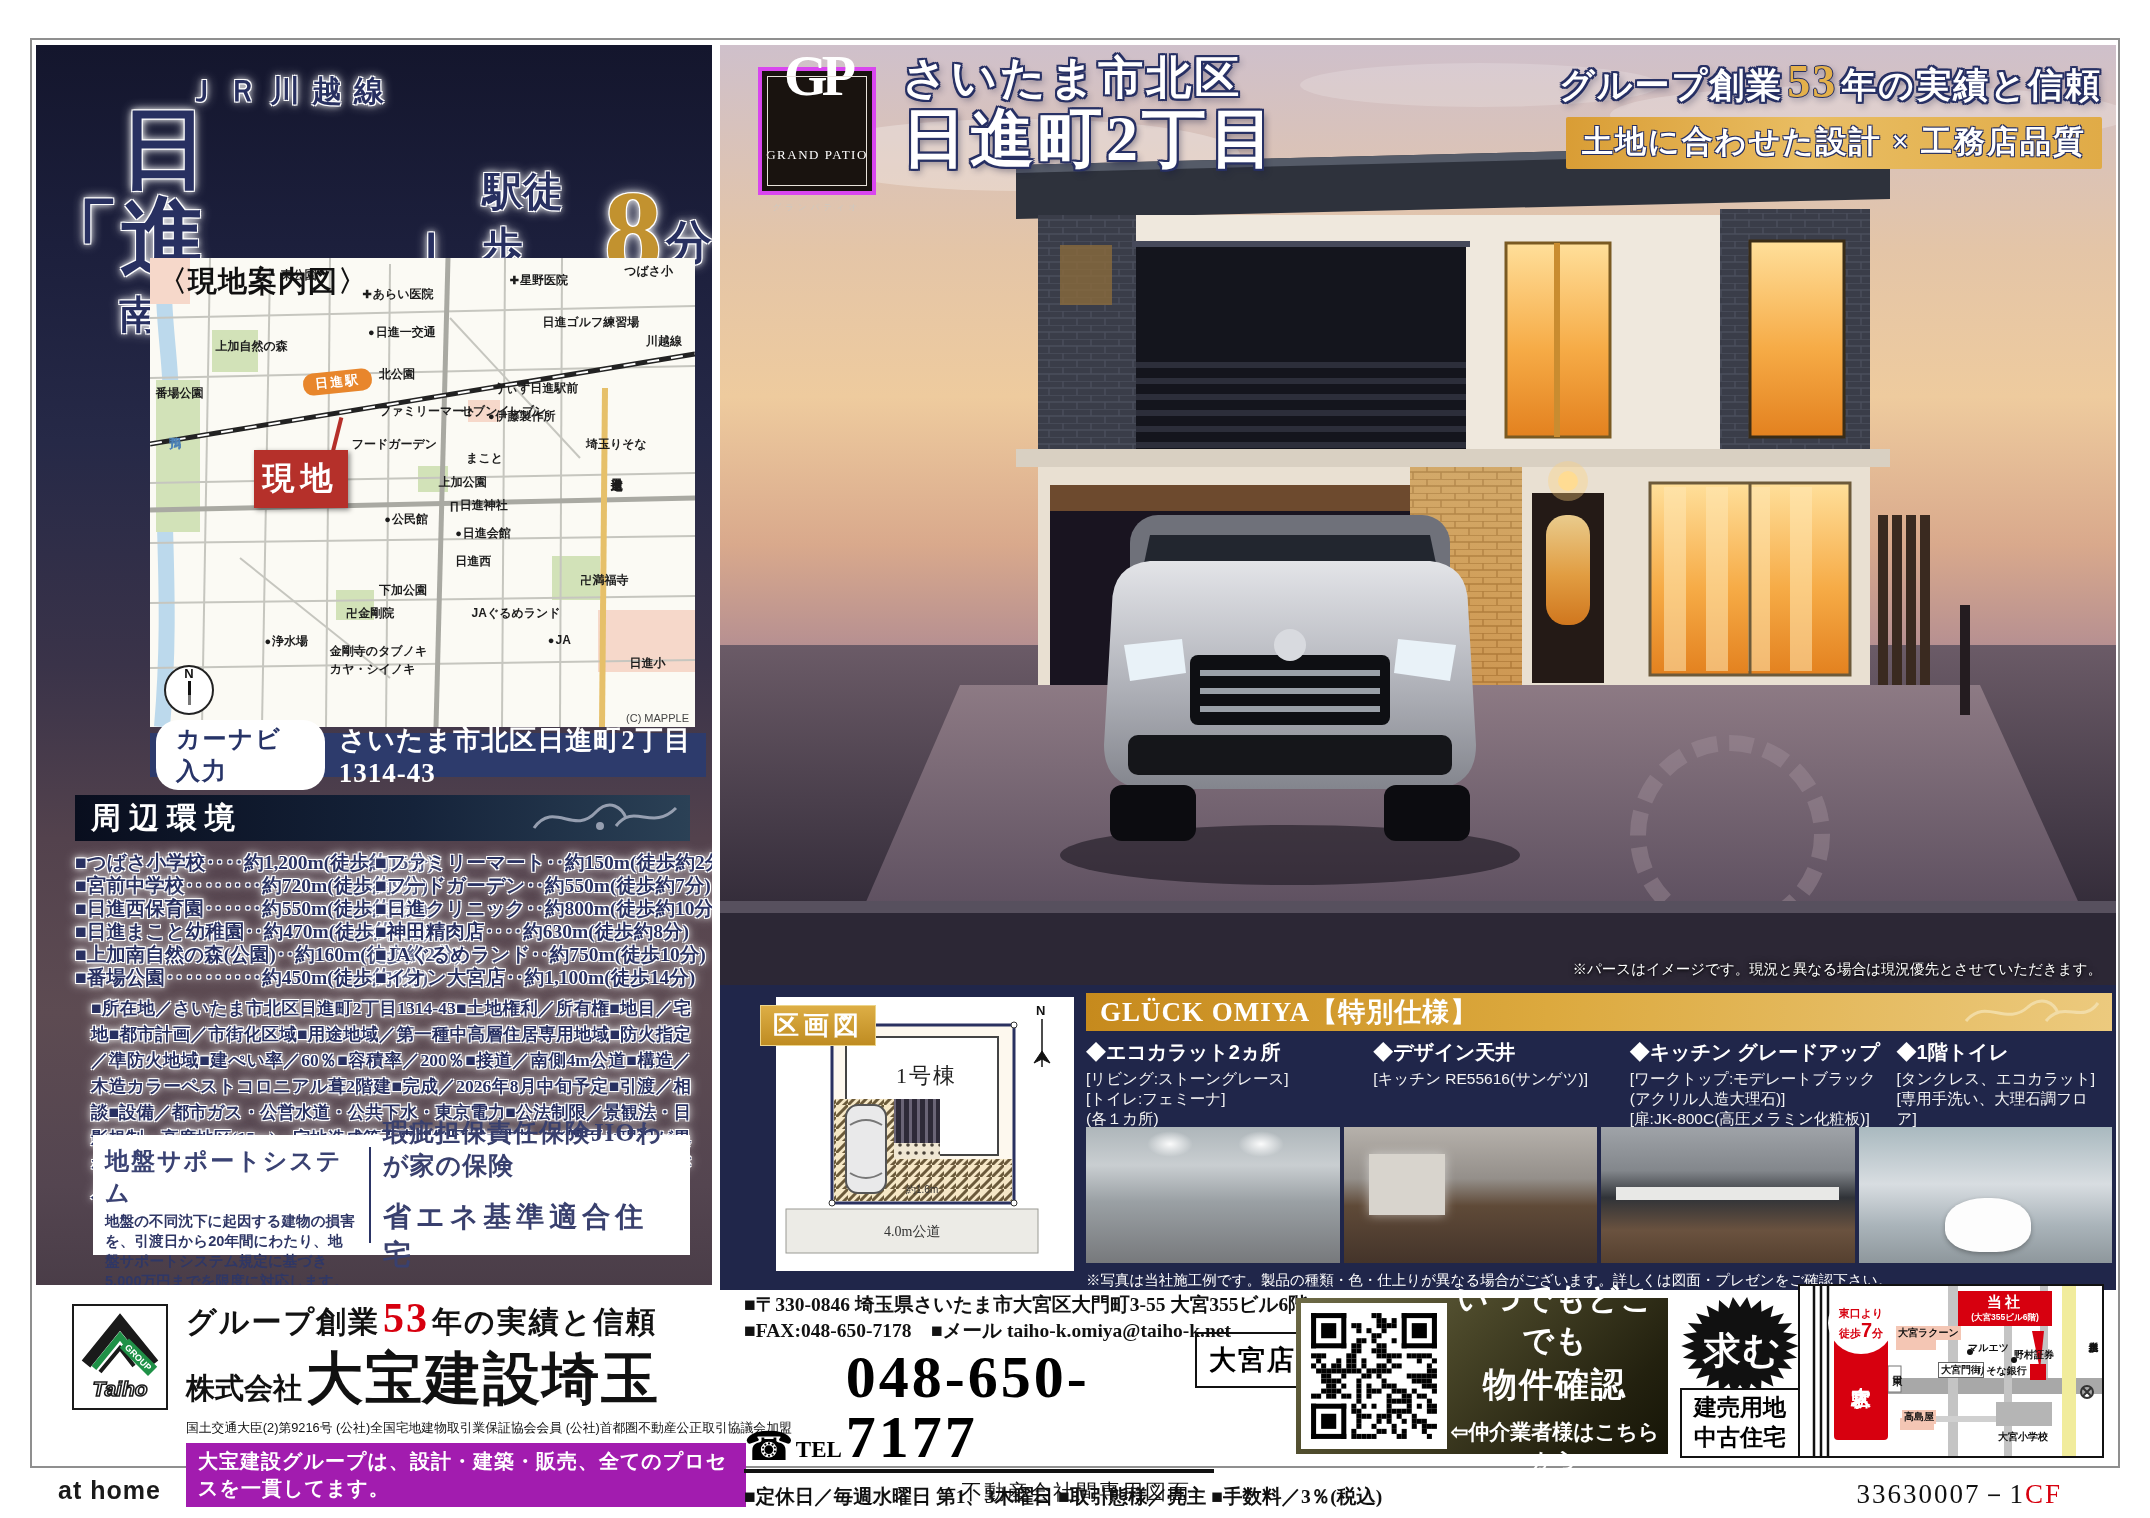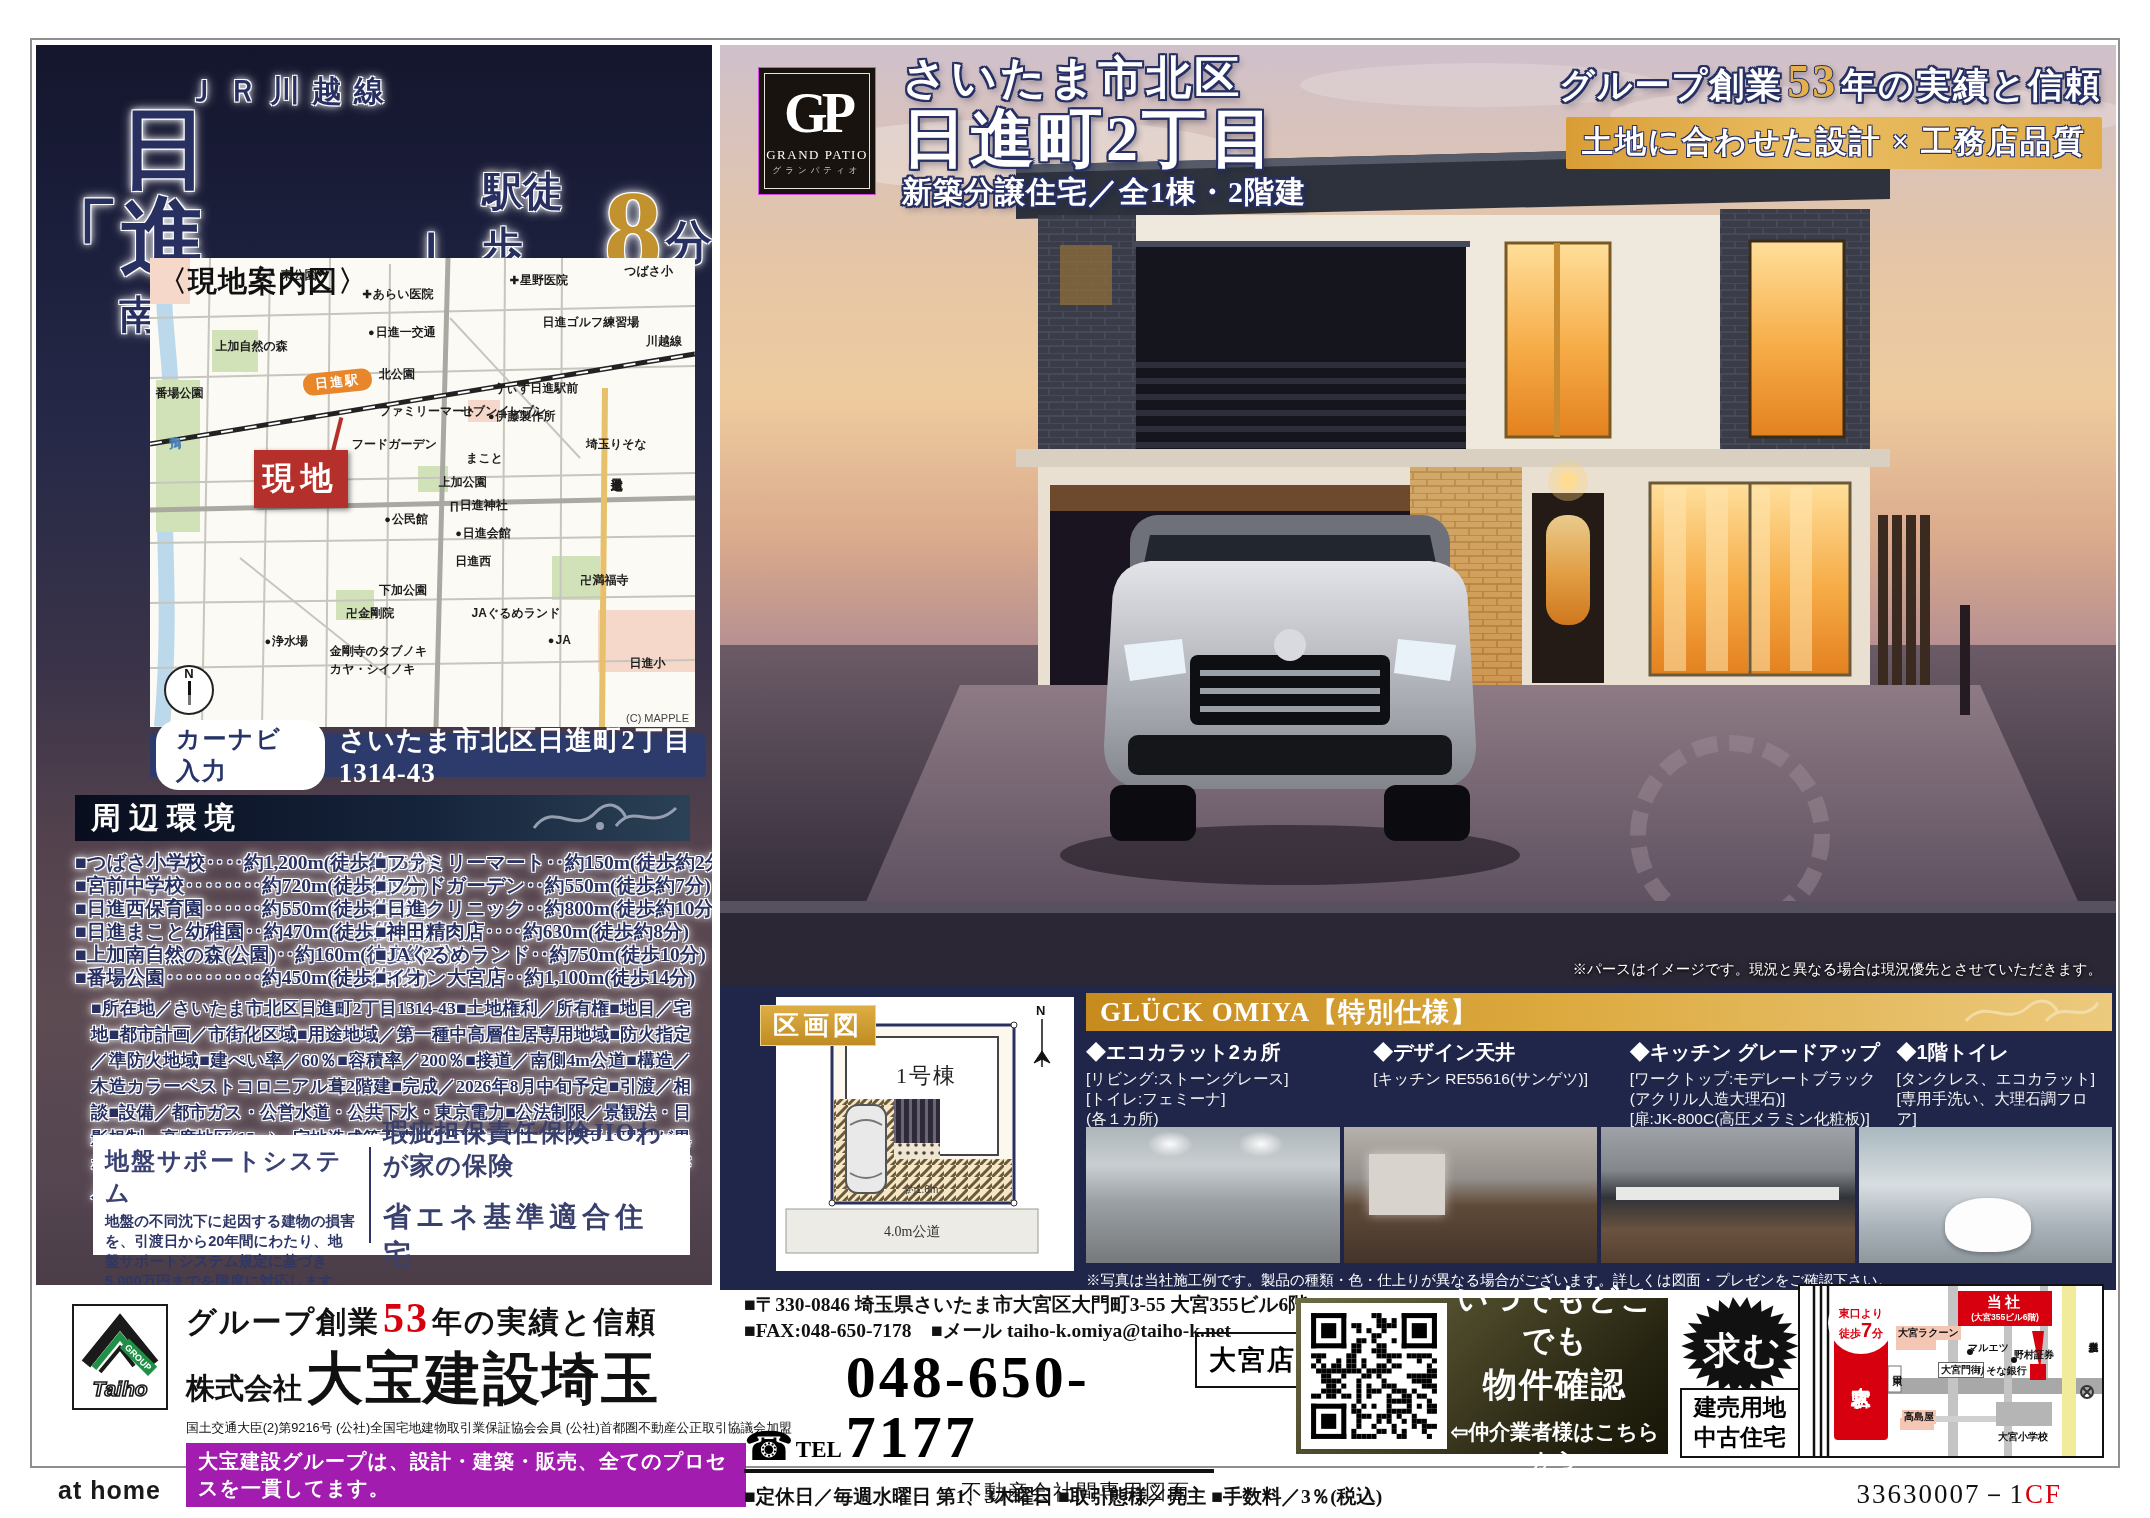--- a/index.html
+++ b/index.html
@@ -63,22 +63,22 @@
   .ground-body{font:600 14.6px "Liberation Sans",sans-serif;color:#2f3766;line-height:20px;margin:0;}
   .vdiv{width:2px;background:#2c3566;margin:2px 12px;}
   .ins-box{flex:1;display:flex;flex-direction:column;justify-content:center;align-items:center;color:#39406e;}
   .ins1{font-size:25px;font-weight:600;letter-spacing:1px;}
   .ins-hr{width:92%;height:1px;background:#6a719c;margin:8px 0;}
   .ins2{font-size:28px;font-weight:600;letter-spacing:5px;}
 
   
   .hero{position:absolute;left:720px;top:45px;width:1396px;height:940px;overflow:hidden;background:#d8c2b2;}
   .hero svg.scene{position:absolute;left:0;top:0;}
-  .gp-logo{position:absolute;left:38px;top:22px;width:118px;height:128px;background:#19130f;border:1px solid #d946ef;
-    display:flex;flex-direction:column;align-items:center;justify-content:center;box-sizing:border-box;}
+  .gp-logo{position:absolute;left:38px;top:22px;width:118px;height:128px;background:#19130f;border:4px solid #d946ef;
+    display:flex;flex-direction:column;align-items:center;justify-content:center;box-sizing:border-box;gap:37px;}
   .gp-logo:after{content:"";position:absolute;inset:5px;border:1px solid #e8e2da;pointer-events:none;}
   .gp-mono{color:#fff;font-size:56px;line-height:1;letter-spacing:-6px;font-weight:600;}
   .gp-name{color:#fff;font-size:13px;letter-spacing:1.5px;margin-top:6px;}
   .gp-kana{color:#cfc8bf;font-size:8.5px;letter-spacing:4px;margin-top:2px;}
   .outline-white{color:#fff;font-weight:700;
     text-shadow:2px 0 0 #273064,-2px 0 0 #273064,0 2px 0 #273064,0 -2px 0 #273064,2px 2px 0 #273064,-2px -2px 0 #273064,2px -2px 0 #273064,-2px 2px 0 #273064,3px 4px 7px rgba(20,25,60,.45);}
   .hero-loc{position:absolute;left:182px;top:8px;line-height:1.12;}
   .loc1{font-size:45px;letter-spacing:3px;}
   .loc2{font-size:64px;letter-spacing:4px;}
   .loc3{font-size:30px;letter-spacing:1px;}
@@ -434,21 +434,20 @@
     </svg>
 
     <div class="gp-logo">
       <span class="gp-mono">GP</span>
       <span class="gp-name">GRAND PATIO</span>
       <span class="gp-kana">グランパティオ</span>
     </div>
     <div class="hero-loc">
       <div class="loc1 outline-white">さいたま市北区</div>
       <div class="loc2 outline-white">日進町2丁目</div>
-      <div class="loc3 outline-white">新築分譲住宅／全1棟・2階建</div>
     </div>
     <div class="hero-right">
       <div class="tag1 outline-white">
         <span>グループ創業</span><span class="tag-num">53</span><span>年の実績と信頼</span>
       </div>
       <div class="tag2">土地に合わせた設計 × 工務店品質</div>
     </div>
     <div class="hero-caption">※パースはイメージです。現況と異なる場合は現況優先とさせていただきます。</div>
   </section>
 

